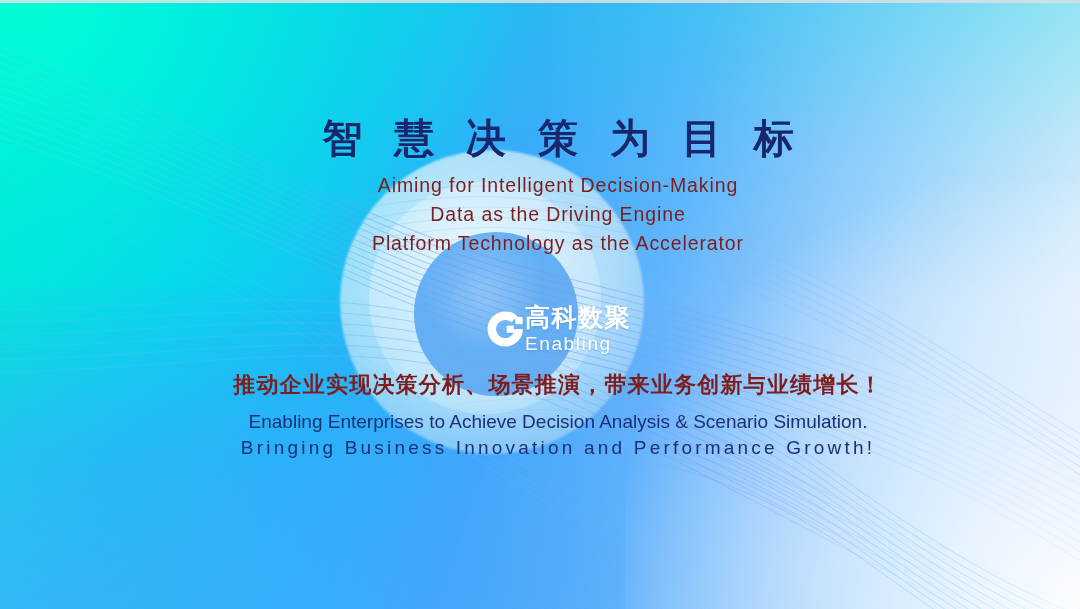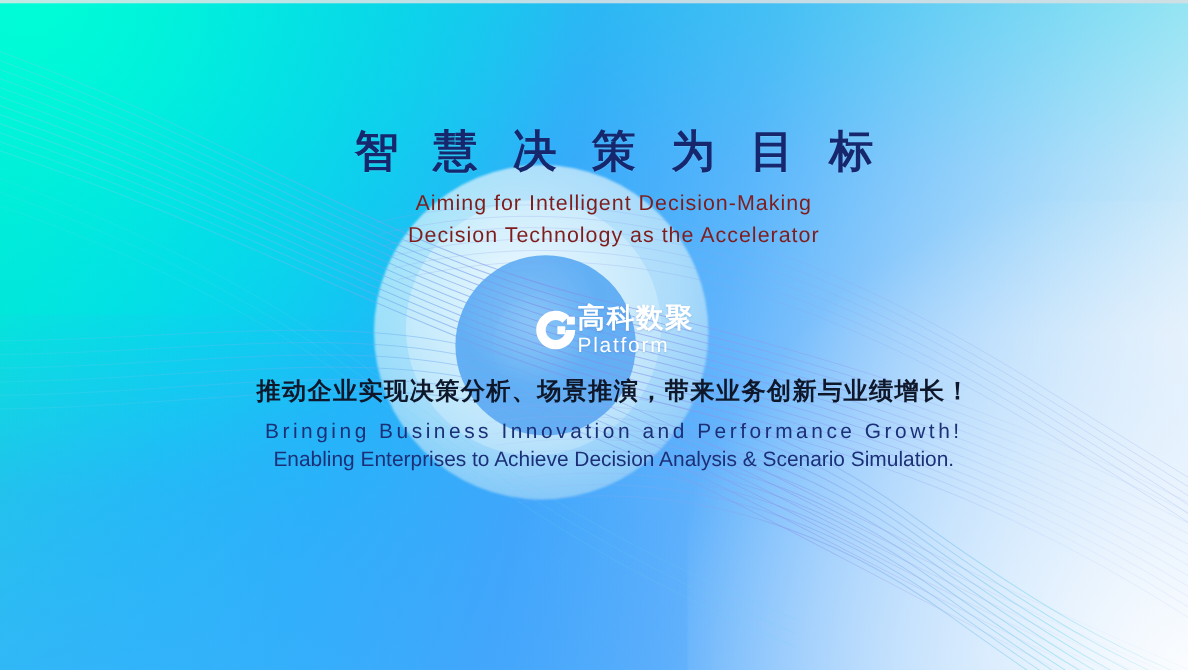--- a/index.html
+++ b/index.html
@@ -150,21 +150,21 @@
   .logo-en{
     color:#ffffff;font-weight:400;
     font-size:19px;letter-spacing:1.6px;margin-top:4px;
     font-family:"Liberation Sans","DejaVu Sans",sans-serif;
     text-shadow:0 1px 2px rgba(30,90,160,0.22);
   }
 
   
   .tagline-cn{
     margin-top:17px;
-    color:#0f172a;
+    color:#7f1d1d;
     font-weight:700;
     font-size:22px;
     letter-spacing:1.2px;
     white-space:nowrap;
     font-family:"DejaVu Sans","Liberation Sans",sans-serif;
   }
   .tagline-en{
     margin-top:9px;
     text-align:center;
     color:#1c3078;
@@ -276,36 +276,37 @@
   <div class="top-edge"></div>
 
   <div class="content">
 
     <div class="headline">
       <span class="hl-line">智 慧 决 策 为 目 标</span>
     </div>
 
     <div class="subhead">
       <span class="sub-line">Aiming for Intelligent Decision-Making</span>
-      <span class="sub-line">Decision Technology as the Accelerator</span>
+      <span class="sub-line">Data as the Driving Engine</span>
+      <span class="sub-line">Platform Technology as the Accelerator</span>
     </div>
 
     <div class="logo">
       <svg class="logo-mark" viewBox="0 0 40 40">
         <path fill="#ffffff" d="M20.2 2.4c-9.8 0-17.7 7.9-17.7 17.6S10.4 37.6 20.2 37.6c9.8 0 17.7-7.9 17.7-17.6h-8.6c0 5-4.1 9.1-9.1 9.1s-9.1-4.1-9.1-9.1 4.1-9.1 9.1-9.1c2.4 0 4.5.9 6.2 2.4l6.1-6.1c-3.2-3-7.5-4.8-12.3-4.8z"></path>
         <rect fill="#ffffff" x="21.7" y="16.6" width="7.2" height="7.2"></rect>
         <rect fill="#ffffff" x="30.4" y="7.9" width="7.2" height="7.2"></rect>
       </svg>
       <div class="logo-text">
         <span class="logo-cn">高科数聚</span>
-        <span class="logo-en">Platform</span>
+        <span class="logo-en">Enabling</span>
       </div>
     </div>
 
     <div class="tagline-cn">推动企业实现决策分析、场景推演，带来业务创新与业绩增长！</div>
 
     <div class="tagline-en">
+      <span class="tg-line">Enabling Enterprises to Achieve Decision Analysis &amp; Scenario Simulation.</span>
       <span class="tg-line spaced">Bringing Business Innovation and Performance Growth!</span>
-      <span class="tg-line">Enabling Enterprises to Achieve Decision Analysis &amp; Scenario Simulation.</span>
     </div>
 
   </div>
 </div>
 
 </body></html>

